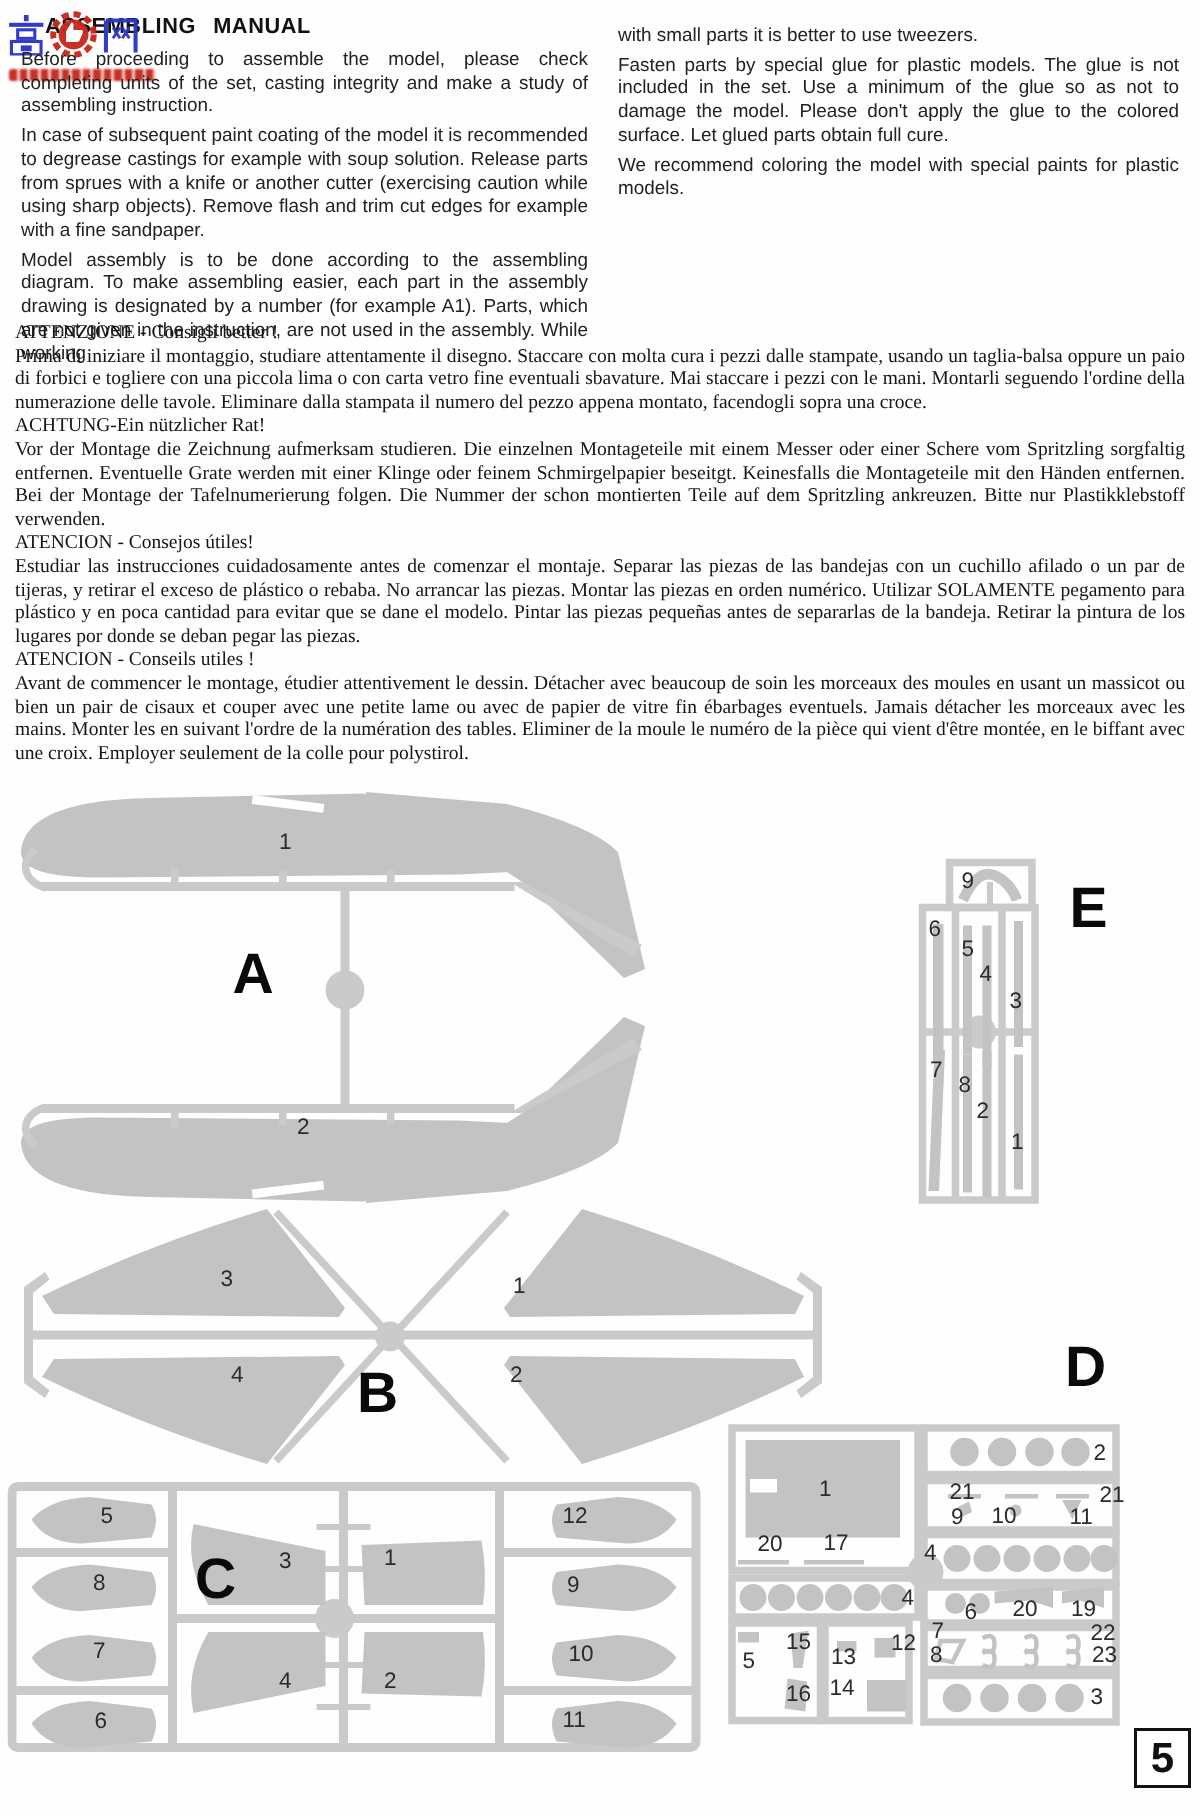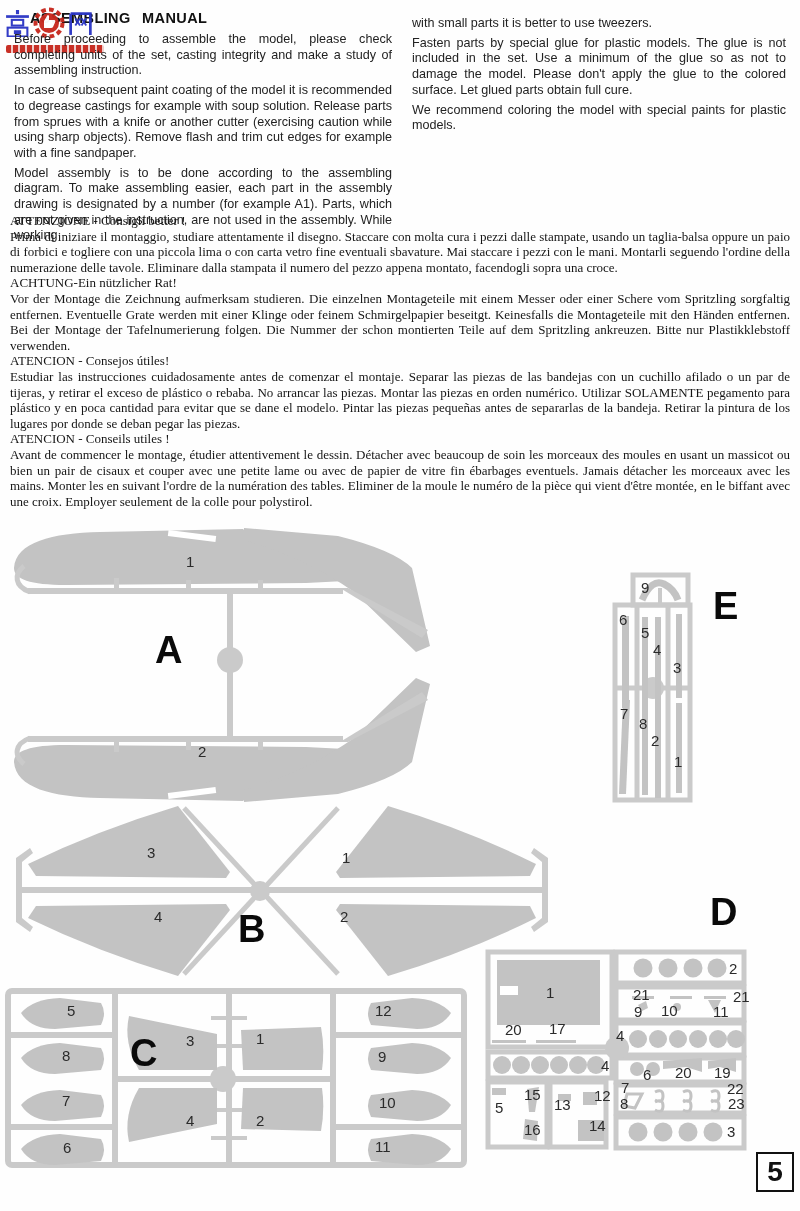--- a/index.html
+++ b/index.html
@@ -317,21 +317,21 @@
   <span class="pn" style="left:616px;top:499px">4</span>
   <span class="pn" style="left:601px;top:529px">4</span>
   <span class="pn" style="left:643px;top:538px">6</span>
   <span class="pn" style="left:675px;top:536px">20</span>
   <span class="pn" style="left:714px;top:536px">19</span>
   <span class="pn" style="left:495px;top:571px">5</span>
   <span class="pn" style="left:524px;top:558px">15</span>
   <span class="pn" style="left:524px;top:593px">16</span>
   <span class="pn" style="left:554px;top:568px">13</span>
   <span class="pn" style="left:594px;top:559px">12</span>
-  <span class="pn" style="left:589px;top:589px">14</span>
+  <span class="pn" style="left:553px;top:589px">14</span>
   <span class="pn" style="left:621px;top:551px">7</span>
   <span class="pn" style="left:620px;top:567px">8</span>
   <span class="pn" style="left:727px;top:552px">22</span>
   <span class="pn" style="left:728px;top:567px">23</span>
   <span class="pn" style="left:727px;top:595px">3</span>
 
   <span class="pn" style="left:641px;top:51px">9</span>
   <span class="pn" style="left:619px;top:83px">6</span>
   <span class="pn" style="left:641px;top:96px">5</span>
   <span class="pn" style="left:653px;top:113px">4</span>

